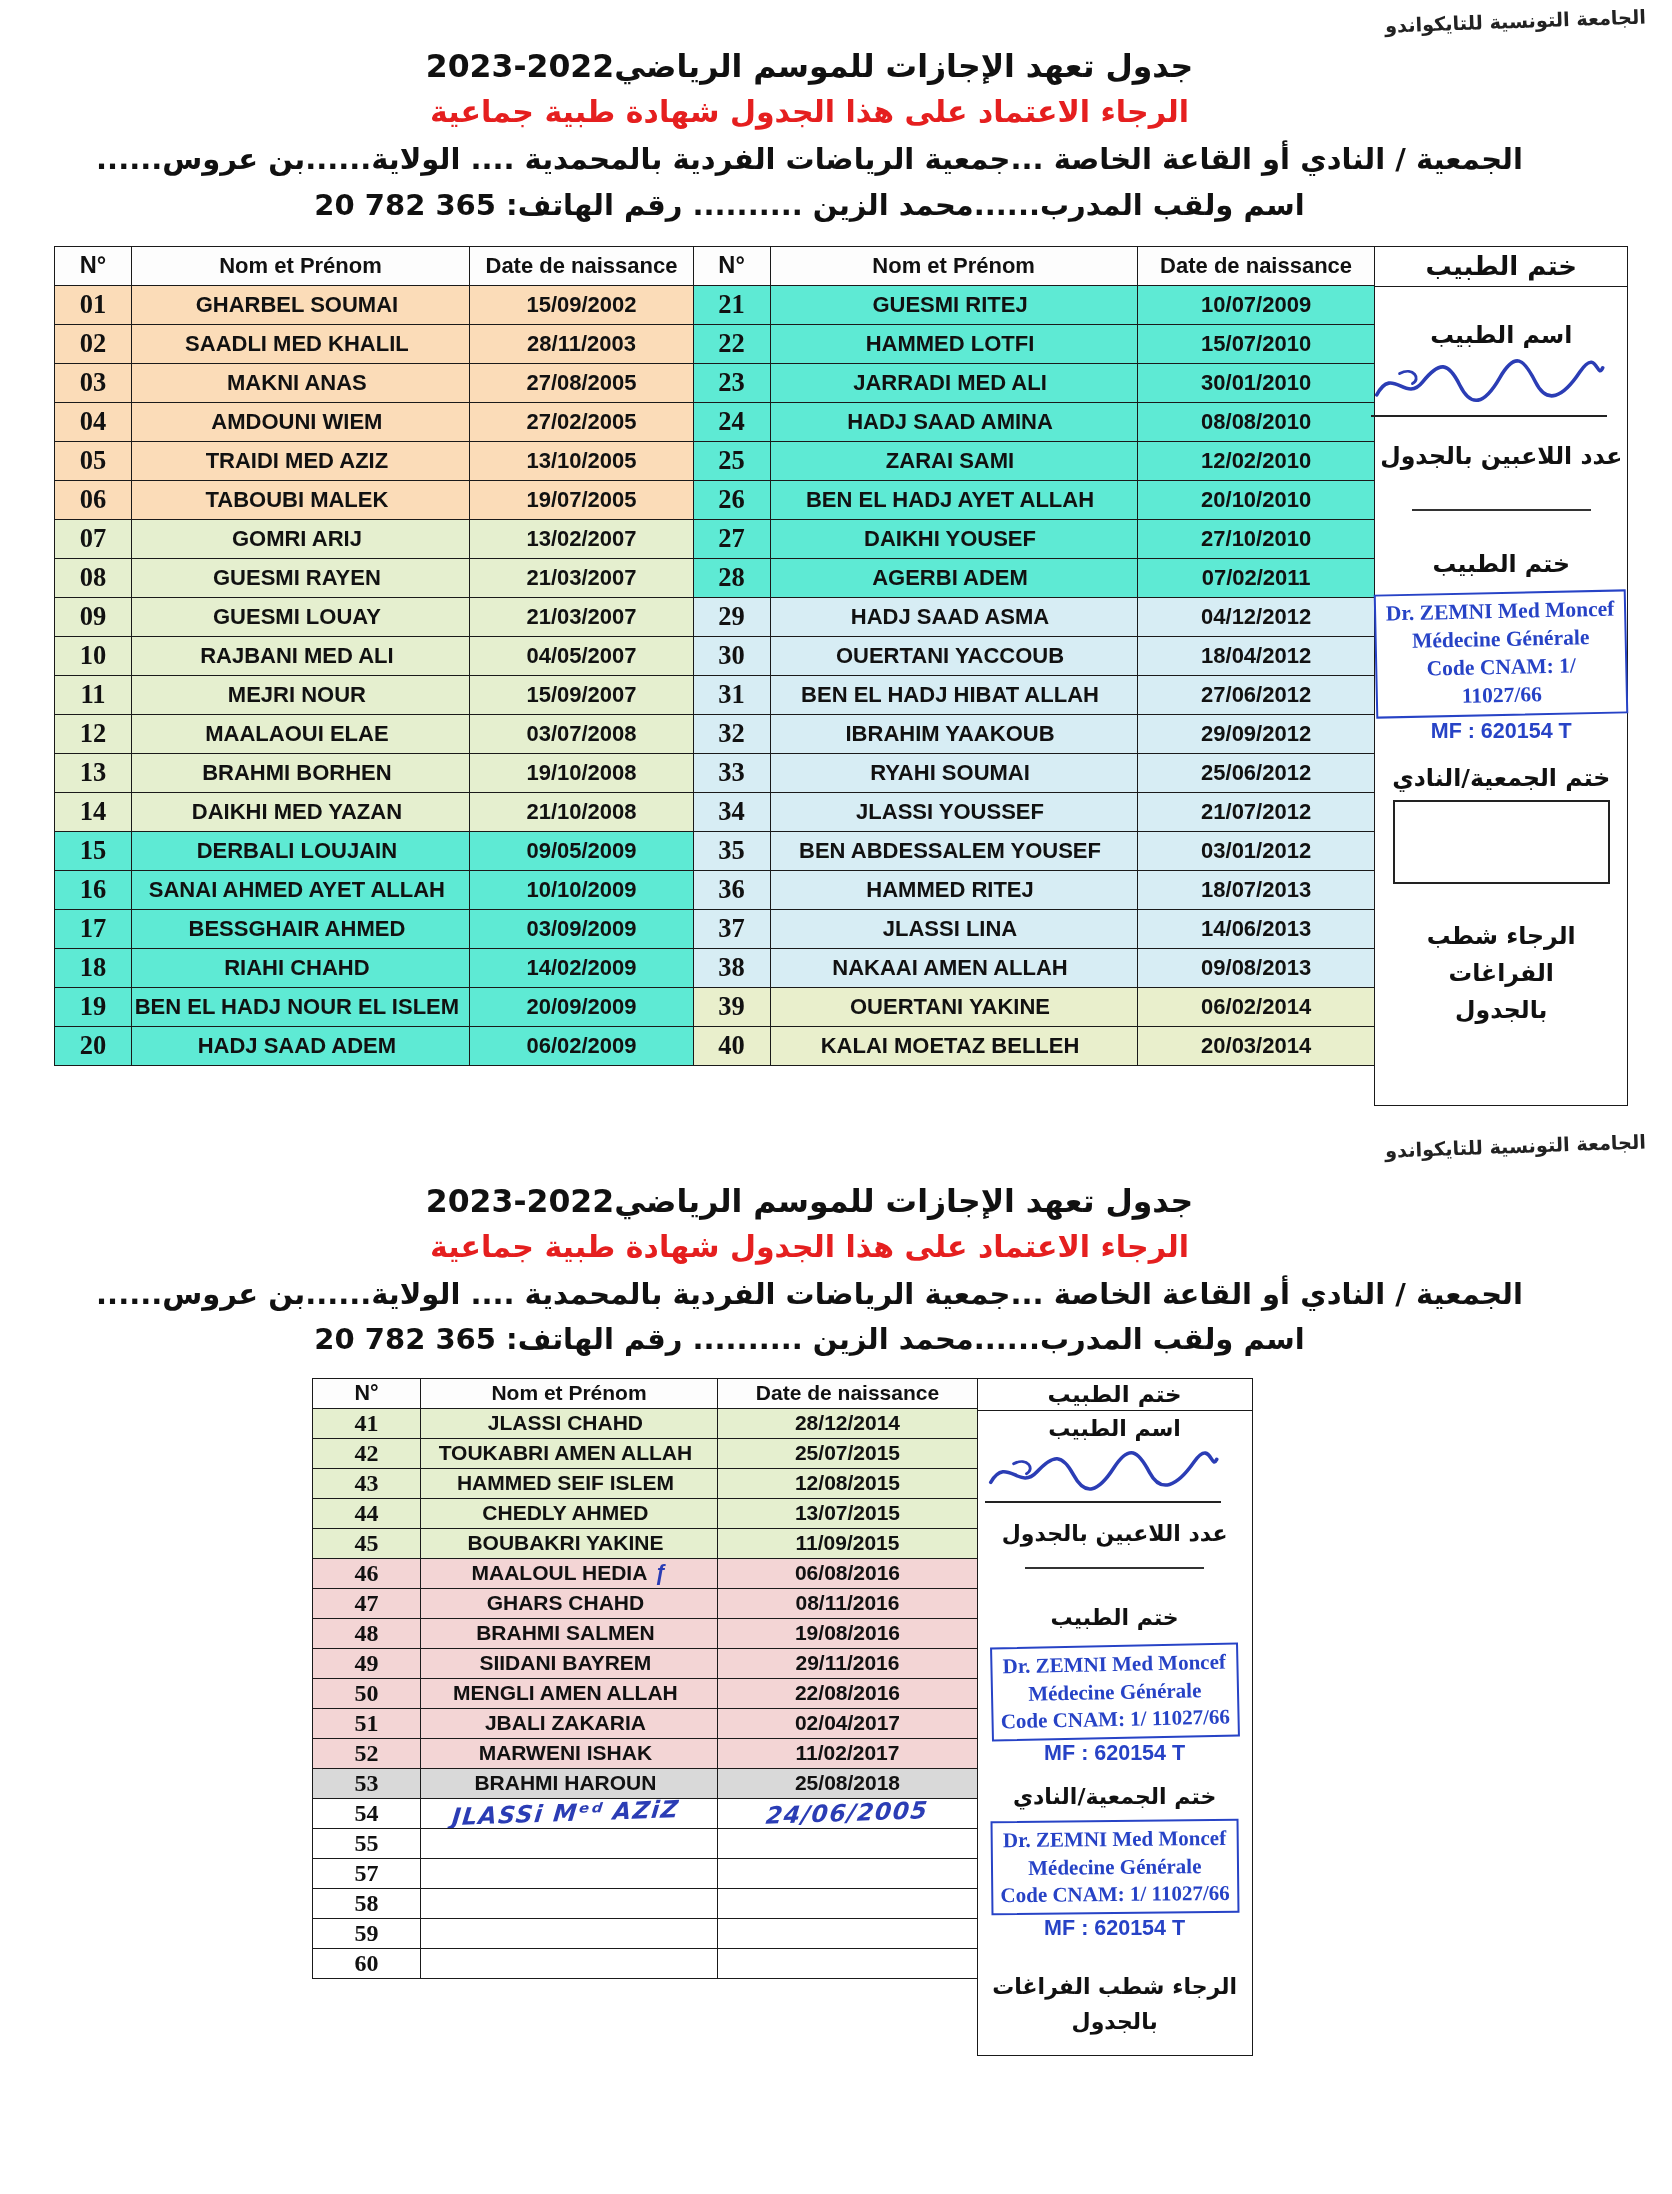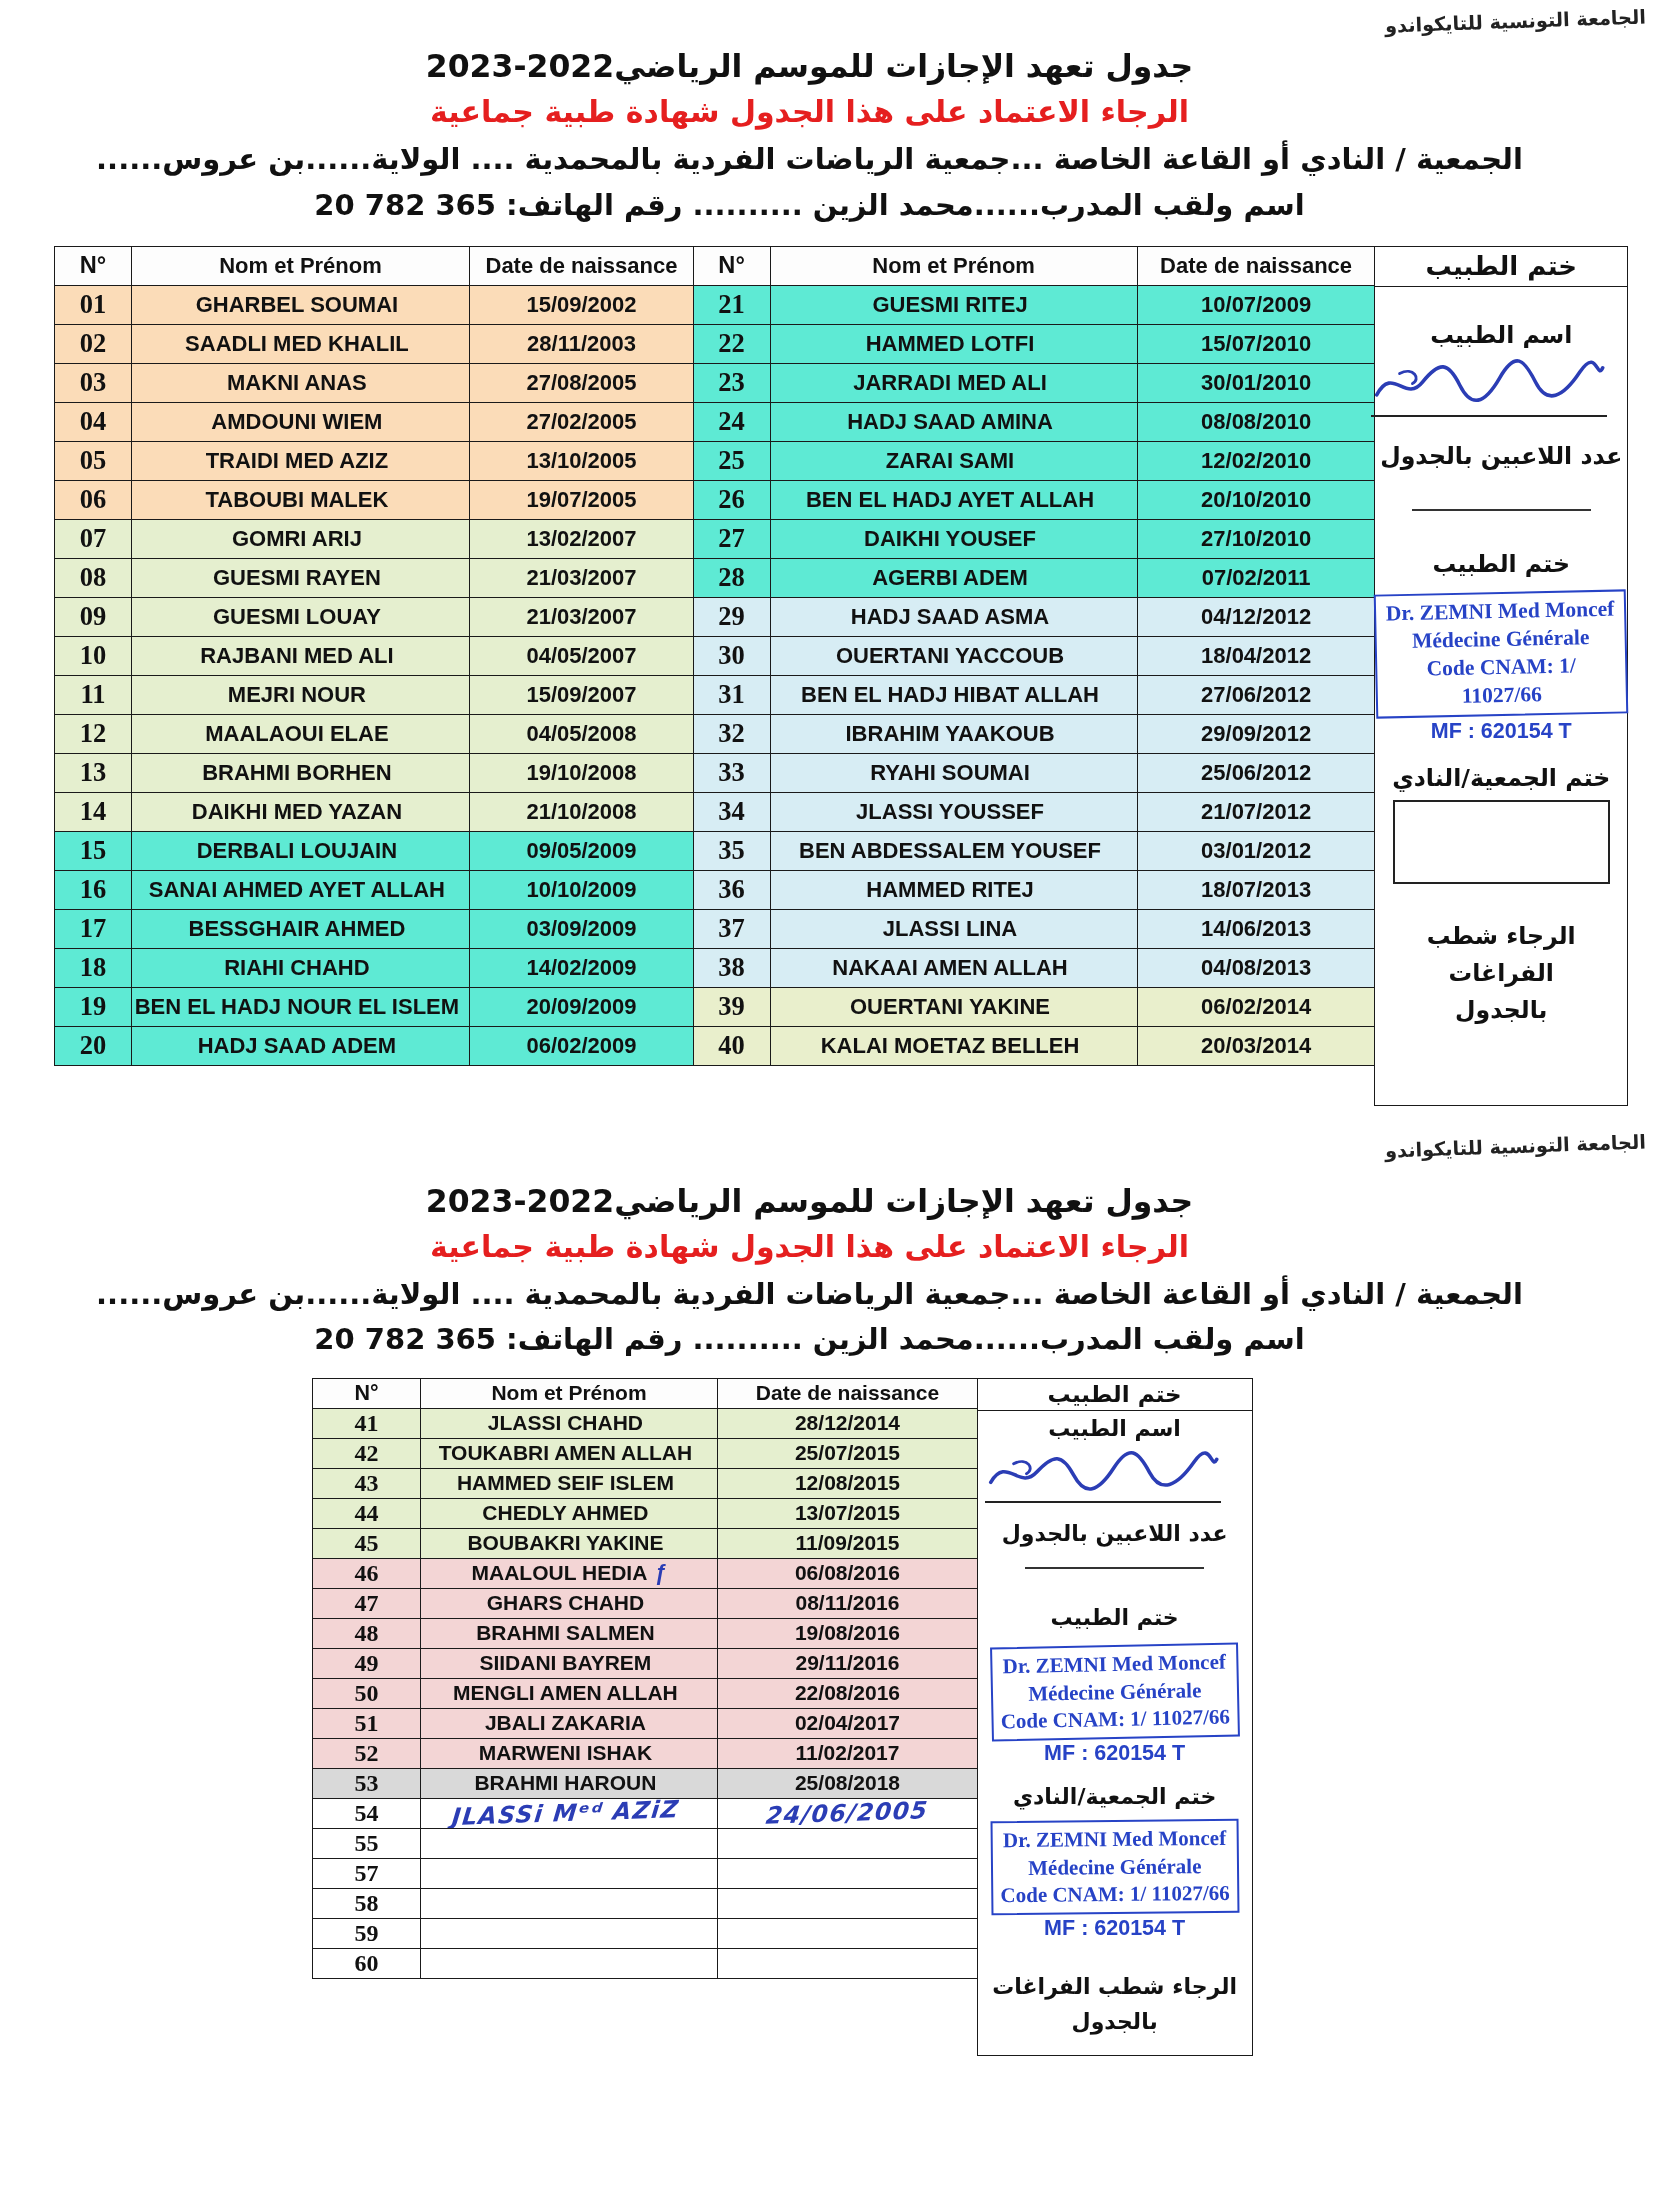--- a/index.html
+++ b/index.html
@@ -180,21 +180,21 @@
 
           <tr class="green">
             <td class="c-no">11</td>
             <td class="c-name"><span class="nm">MEJRI NOUR</span><span class="pen"></span></td>
             <td class="c-dob"><span class="db">15/09/2007</span></td>
           </tr>
 
           <tr class="green">
             <td class="c-no">12</td>
             <td class="c-name"><span class="nm">MAALAOUI ELAE</span><span class="pen"></span></td>
-            <td class="c-dob"><span class="db">04/05/2008</span></td>
+            <td class="c-dob"><span class="db">03/07/2008</span></td>
           </tr>
 
           <tr class="green">
             <td class="c-no">13</td>
             <td class="c-name"><span class="nm">BRAHMI BORHEN</span><span class="pen"></span></td>
             <td class="c-dob"><span class="db">19/10/2008</span></td>
           </tr>
 
           <tr class="green">
             <td class="c-no">14</td>
@@ -348,21 +348,21 @@
 
           <tr class="cyan">
             <td class="c-no">37</td>
             <td class="c-name"><span class="nm">JLASSI LINA</span><span class="pen"></span></td>
             <td class="c-dob"><span class="db">14/06/2013</span></td>
           </tr>
 
           <tr class="cyan">
             <td class="c-no">38</td>
             <td class="c-name"><span class="nm">NAKAAI AMEN ALLAH</span><span class="pen"></span></td>
-            <td class="c-dob"><span class="db">04/08/2013</span></td>
+            <td class="c-dob"><span class="db">09/08/2013</span></td>
           </tr>
 
           <tr class="lime">
             <td class="c-no">39</td>
             <td class="c-name"><span class="nm">OUERTANI YAKINE</span><span class="pen"></span></td>
             <td class="c-dob"><span class="db">06/02/2014</span></td>
           </tr>
 
           <tr class="lime">
             <td class="c-no">40</td>

